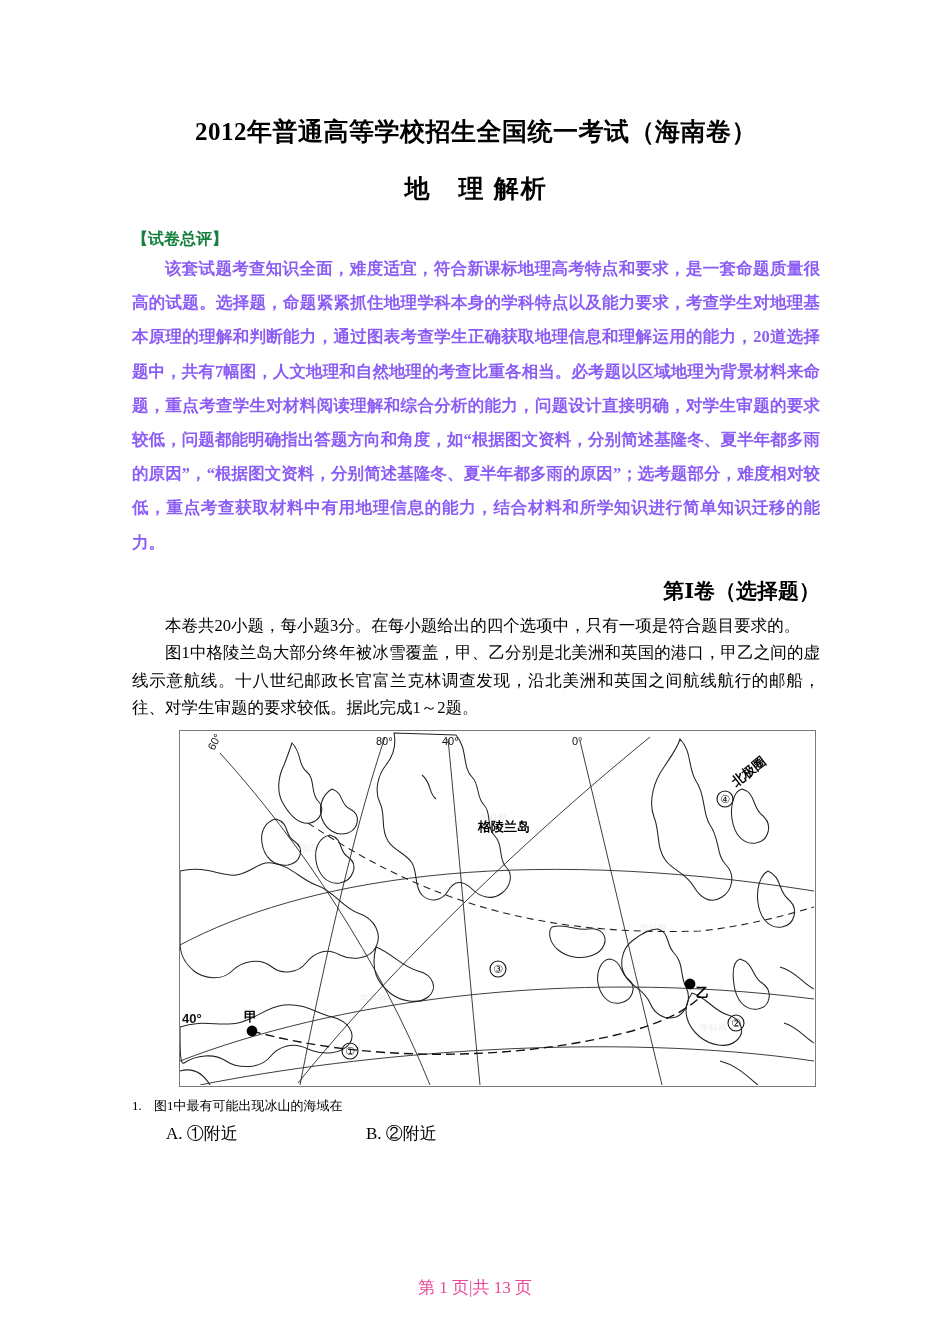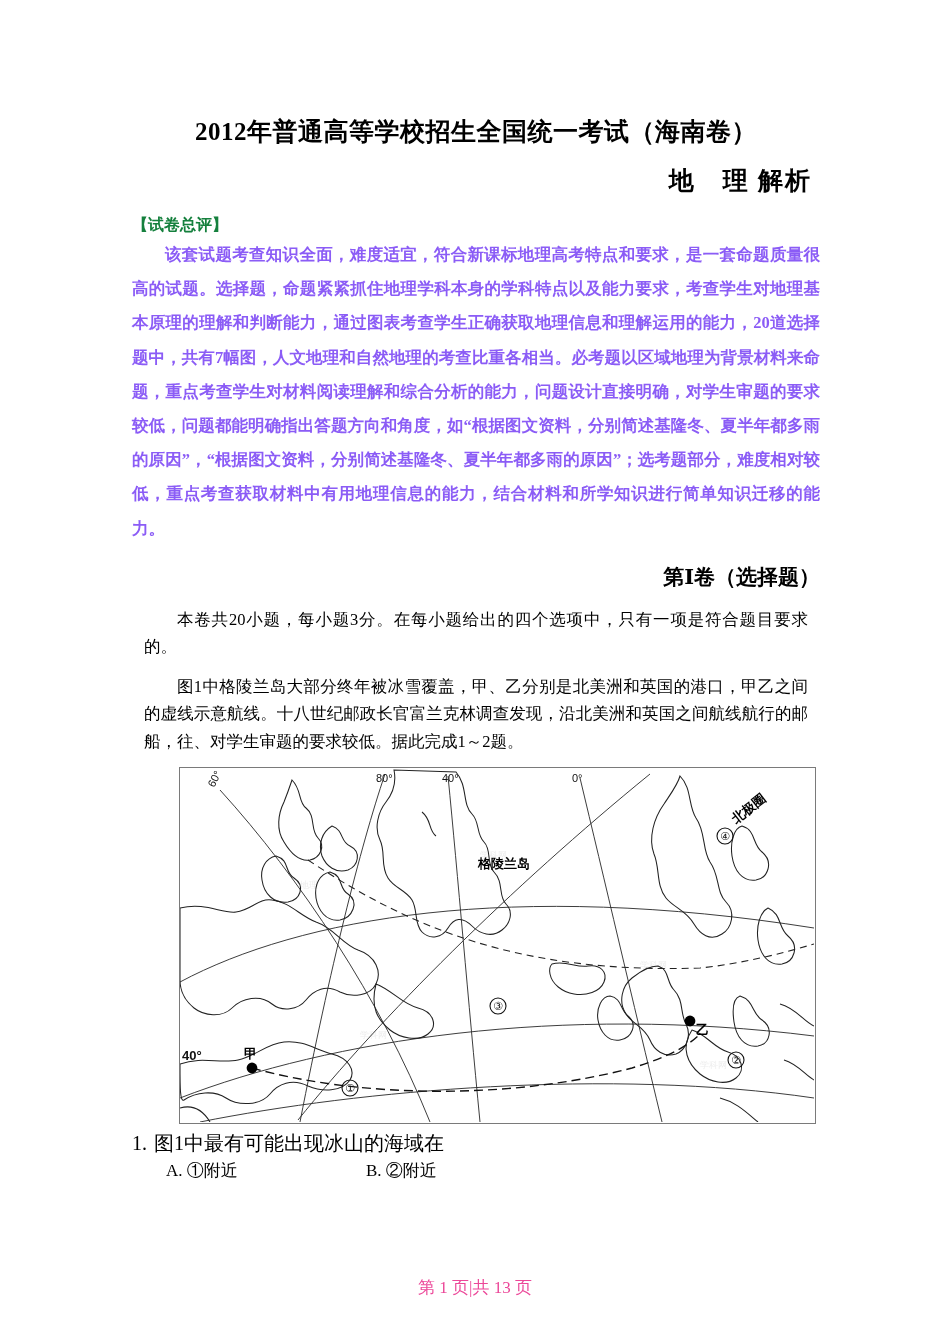--- a/index.html
+++ b/index.html
@@ -29,24 +29,24 @@
     text-align:center;
     font-size:25px;
     font-weight:bold;
     letter-spacing:0.5px;
     margin:0;
     padding-top:112px;
     line-height:40px;
     font-family:"Liberation Serif","DejaVu Serif",serif;
   }
   .doc-subtitle{
-    text-align:right;
+    text-align:center;
     font-size:25px;
     font-weight:bold;
-    margin:8px;
+    margin:16px;
     line-height:42px;
     letter-spacing:2px;
   }
 
   
   .review-head{
     color:#15803d;
     font-weight:bold;
     font-size:16px;
     line-height:26px;
@@ -70,21 +70,21 @@
     font-weight:bold;
     margin:14px 0 4px 0;
     line-height:34px;
   }
   .para{
     font-size:16.5px;
     line-height:27.5px;
     text-align:justify;
     text-justify:inter-ideograph;
     text-indent:2em;
-    margin:12px;
+    margin:0;
   }
 
   
   .figure-wrap{
     position:relative;
     margin-top:8px;
     height:362px;
   }
   .map-frame{
     position:absolute;
@@ -102,21 +102,21 @@
     position:absolute;
     left:0;top:365px;
     width:688px;
     text-align:center;
     font-size:16.5px;
     line-height:22px;
   }
 
   
   .q-line{
-    font-size:20px;
+    font-size:13px;
     line-height:28px;
     margin:0;
   }
   .q-num{display:inline-block;width:22px;}
   .opts{
     font-size:17px;
     line-height:28px;
     margin:0;
     padding-left:34px;
   }

